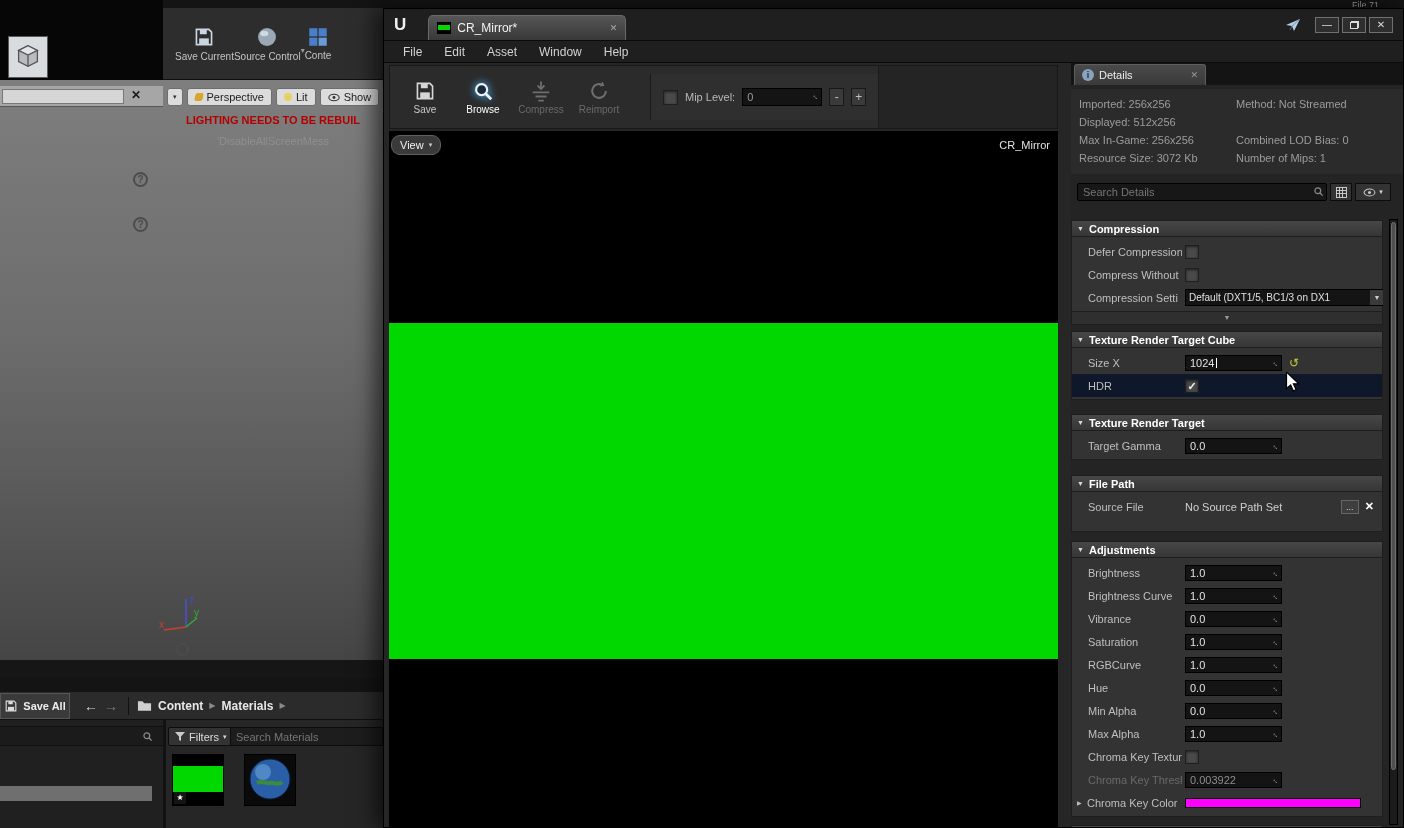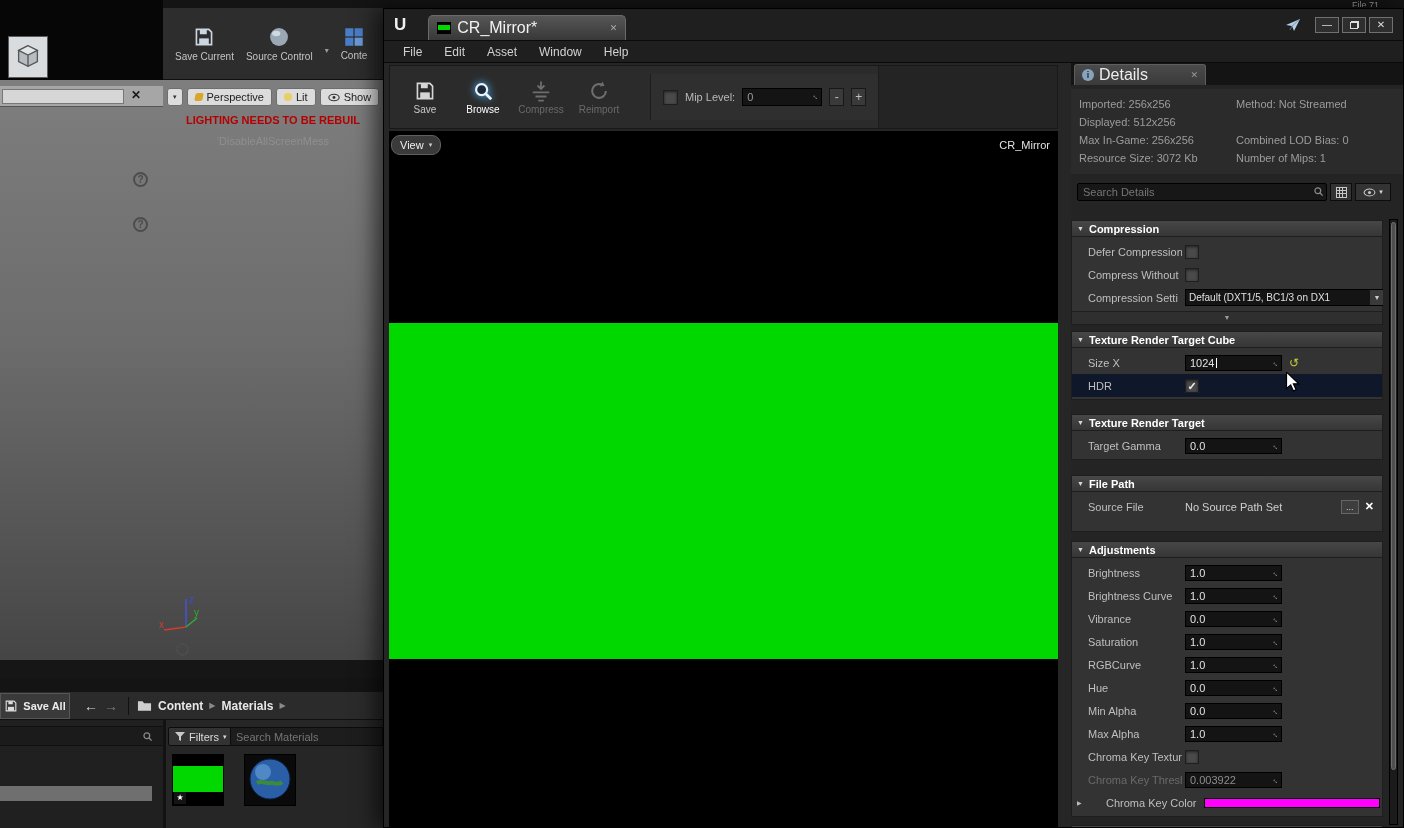--- a/index.html
+++ b/index.html
@@ -3,21 +3,21 @@
 <meta charset="utf-8">
 <style>
   * { box-sizing:border-box; margin:0; padding:0; }
   body { width:1404px; height:828px; overflow:hidden; background:#141414;
          font-family:"Liberation Sans", sans-serif; font-size:11px; position:relative; }
   .stage { position:absolute; inset:0; width:1404px; height:828px; background:#141414; }
 
   
   .bg-lefttop { position:absolute; left:0; top:0; width:163px; height:86px; background:#060606; }
   .cube-tile { position:absolute; left:8px; top:36px; width:40px; height:42px; background:#d9dcdf; border:1px solid #5a5a5a; display:flex; align-items:center; justify-content:center; }
-  .bg-toolbar { position:absolute; left:163px; top:8px; width:220px; height:72px; background:#2d2d2d; border-bottom:1px solid #101010; display:flex; align-items:center; gap:12px; padding-left:12px; overflow:hidden; }
+  .bg-toolbar { position:absolute; left:163px; top:8px; width:220px; height:72px; background:#2d2d2d; border-bottom:1px solid #101010; display:flex; align-items:center; padding-left:12px; overflow:hidden; }
   .tbtn { display:flex; flex-direction:column; align-items:center; gap:3px; color:#c4c4c4; font-size:10px; white-space:nowrap; }
   .tb-caret { color:#9a9a9a; font-size:8px; align-self:center; margin-top:14px; }
   .bg-viewport { position:absolute; left:0; top:80px; width:383px; height:580px;
       background:linear-gradient(180deg,#7e7e7e 0%,#6c6c6c 45%,#505050 85%,#454545 100%); }
   .vp-toolbar { position:absolute; left:167px; top:8px; display:flex; gap:4px; }
   .pill { height:18px; background:#dcdcdc; border:1px solid #6e6e6e; border-radius:3px; color:#1c1c1c; font-size:11px; display:flex; align-items:center; gap:4px; padding:0 7px; }
   .pill .ic-dot { width:8px; height:8px; border-radius:2px; }
   .vp-warn { position:absolute; left:163px; right:0; top:34px; text-align:center; color:#b40000; font-weight:bold; font-size:11px; white-space:nowrap; overflow:hidden; }
   .vp-msg  { position:absolute; left:163px; right:0; top:55px; text-align:center; color:#8f8f8f; font-size:11px; white-space:nowrap; overflow:hidden; }
   .q-ic { position:absolute; width:15px; height:15px; border:2px solid #4c4c4c; border-radius:50%; color:#4c4c4c; font-size:10px; font-weight:bold; text-align:center; line-height:12px; }
@@ -49,21 +49,21 @@
   .tile-dark { background:#0a0a0a; display:flex; align-items:center; justify-content:center; }
   .tile-label { position:absolute; top:108px; width:52px; text-align:center; color:#c9c9c9; font-size:10px; }
   .file71 { position:absolute; left:1352px; top:0; height:7px; overflow:hidden; color:#9a9a9a; font-size:9px; }
 
   
   .win { position:absolute; left:383px; top:8px; width:1021px; height:820px; background:#262626; border:1px solid #000; box-shadow:-8px 0 20px rgba(0,0,0,.6); }
   .titlebar { position:absolute; left:0; top:0; right:0; height:32px; background:#1f1f1f; border-bottom:1px solid #0a0a0a; display:flex; align-items:center; }
   .ue-logo { margin-left:10px; color:#f0f0f0; font-weight:bold; font-size:17px; }
   .doc-tab { margin-left:22px; width:198px; height:25px; align-self:flex-end; background:linear-gradient(#565656,#383838); border:1px solid #6a6a6a; border-bottom:none; border-radius:5px 5px 0 0; display:flex; align-items:center; gap:6px; padding:0 8px; }
   .tab-thumb { width:14px; height:12px; background:linear-gradient(180deg,#000 0 25%,#00d800 25% 75%,#000 75% 100%); border:1px solid #000; }
-  .doc-tab .t { color:#f2f2f2; font-size:16px; flex:1; }
+  .doc-tab .t { color:#f2f2f2; font-size:12px; flex:1; }
   .tab-x { color:#aaa; font-size:9px; }
   .tb-space { flex:1; }
   .winbtns { display:flex; gap:3px; margin-right:10px; }
   .wbtn { width:24px; height:16px; background:#2e2e2e; border:1px solid #707070; color:#ddd; font-size:10px; display:flex; align-items:center; justify-content:center; }
   .glyph-restore { position:relative; width:9px; height:8px; }
   .glyph-restore::before { content:""; position:absolute; right:0; top:0; width:6px; height:5px; border:1px solid #ddd; }
   .glyph-restore::after { content:""; position:absolute; left:0; bottom:0; width:6px; height:5px; border:1px solid #ddd; background:#2e2e2e; }
   .menubar { position:absolute; left:0; top:32px; right:0; height:22px; background:#1f1f1f; border-bottom:1px solid #0a0a0a; display:flex; align-items:center; padding-left:8px; }
   .menu-item { padding:0 11px; color:#d2d2d2; font-size:12px; }
   .left-area { position:absolute; left:0; top:54px; width:687px; bottom:0; }
@@ -87,21 +87,21 @@
   .green-band { position:absolute; left:0; right:0; top:192px; height:336px; background:#00d800; }
   .view-btn { position:absolute; left:2px; top:4px; height:20px; background:#3a3a3a; border:1px solid #606060; border-radius:9px; display:flex; align-items:center; gap:5px; padding:0 8px; color:#f0f0f0; font-size:11px; }
   .view-btn .c { font-size:7px; color:#ccc; }
   .vp-asset { position:absolute; right:8px; top:8px; color:#e2e2e2; font-size:11px; }
 
   
   .details { position:absolute; left:687px; top:54px; right:0; bottom:0; background:#242424; }
   .dtab-row { height:22px; background:#141414; display:flex; align-items:flex-end; padding-left:3px; }
   .dtab { width:132px; height:21px; background:linear-gradient(#4a4a4a,#3a3a3a); border:1px solid #5e5e5e; border-bottom:none; border-radius:3px 3px 0 0; display:flex; align-items:center; gap:5px; padding:0 7px; }
   .info-ic { width:12px; height:12px; border-radius:50%; background:#8aa3bd; color:#182a3c; font-size:9px; font-weight:bold; text-align:center; line-height:12px; }
-  .dtab .t { color:#ededed; font-size:16px; flex:1; }
+  .dtab .t { color:#ededed; font-size:11px; flex:1; }
   .dinfo { margin-top:4px; background:#2b2b2b; padding:9px 0 10px 8px; display:grid; grid-template-columns:157px 1fr; row-gap:6px; font-size:11px; color:#9c9c9c; }
   .dsearch { margin:9px 4px 0 6px; display:flex; gap:3px; align-items:center; }
   .ds-wrap { position:relative; width:250px; height:18px;border-radius:8px; }
   .ds-wrap input { position:absolute; inset:0; width:100%; background:#171717; border:1px solid #000; border-radius:2px; color:#cfcfcf; font:11px "Liberation Sans",sans-serif; padding:0 18px 0 5px; outline:none; }
   .ds-wrap svg { position:absolute; right:3px; top:3px; }
   .sq-btn { height:18px; background:#333; border:1px solid #0c0c0c; display:flex; align-items:center; justify-content:center; gap:3px; }
   .grid-ic { width:11px; height:11px; border:1px solid #c8c8c8;
      background:linear-gradient(to right,transparent 0 2px,#c8c8c8 2px 3px,transparent 3px 5px,#c8c8c8 5px 6px,transparent 6px),
                 linear-gradient(to bottom,transparent 0 2px,#c8c8c8 2px 3px,transparent 3px 5px,#c8c8c8 5px 6px,transparent 6px); }
   .dlist { position:absolute; top:152px; left:0; right:20px; bottom:0; overflow:hidden; }
@@ -118,21 +118,21 @@
   .cb-sm.on::after { content:"✓"; position:absolute; inset:0; color:#ececec; font-size:11px; font-weight:bold; text-align:center; line-height:13px; }
   .dd { width:200px; height:17px; background:#141414; border:1px solid #000; display:flex; align-items:center; }
   .dd .dt { flex:1; padding:0 3px; font-size:10px; color:#e0e0e0; white-space:nowrap; overflow:hidden; }
   .dd .dc { width:14px; height:100%; background:#3a3a3a; color:#ccc; font-size:7px; display:flex; align-items:center; justify-content:center; }
   .reset-ic { color:#c6cc3c; font-size:12px; margin-left:7px; }
   .caret-line { position:absolute; left:30px; top:2px; bottom:2px; width:1px; background:#fff; }
   .src-text { flex:1; font-size:11px; color:#cfcfcf; }
   .dots-btn { width:18px; height:14px; background:#3e3e3e; border:1px solid #666; color:#ddd; font-size:9px; line-height:12px; text-align:center; }
   .fp-x { color:#fff; font-weight:bold; font-size:11px; margin:0 8px 0 6px; }
   .exp-tri { flex:0 0 13px; padding-left:5px; font-size:6px; color:#bbb; }
-  .lbl-exp { flex-basis:97px !important; padding-left:2px !important;margin-left:19px; }
+  .lbl-exp { flex-basis:97px !important; padding-left:2px !important; }
   .swatch { width:176px; height:10px; background:#ff00ff; border:1px solid #000; }
   .s-comp { margin-top:5px; } .s-trtc { margin-top:6px; } .s-trt { margin-top:14px; }
   .s-fp { margin-top:15px; } .s-fp .sec-b { padding-bottom:13px; } .s-adj { margin-top:9px; } .s-lod { margin-top:8px; }
   .dscroll { position:absolute; top:156px; right:5px; bottom:2px; width:9px; background:#1b1b1b; border:1px solid #000; }
   .dthumb { position:absolute; top:2px; left:1px; width:5px; height:548px; background:#4f4f4f; border:1px solid #6e6e6e; border-radius:3px; }
   .cursor { position:absolute; left:1285px; top:372px; z-index:60; }
   input::placeholder { color:#757575; }
 </style>
 </head>
 <body>

